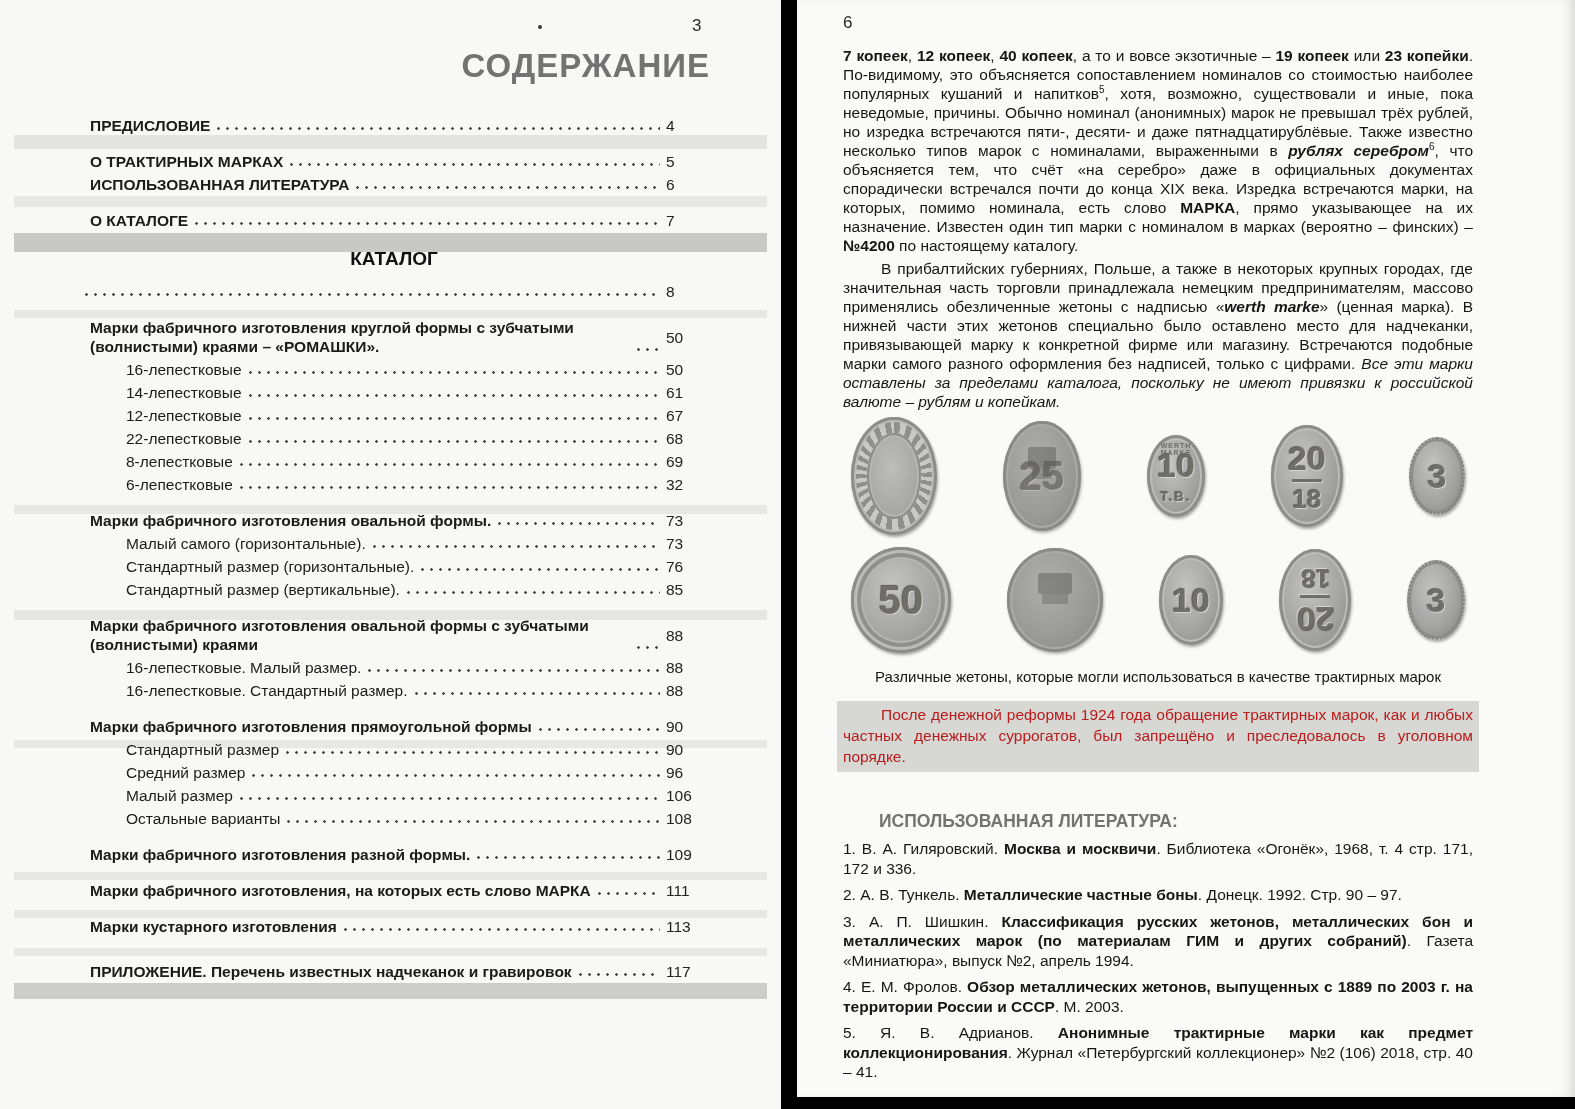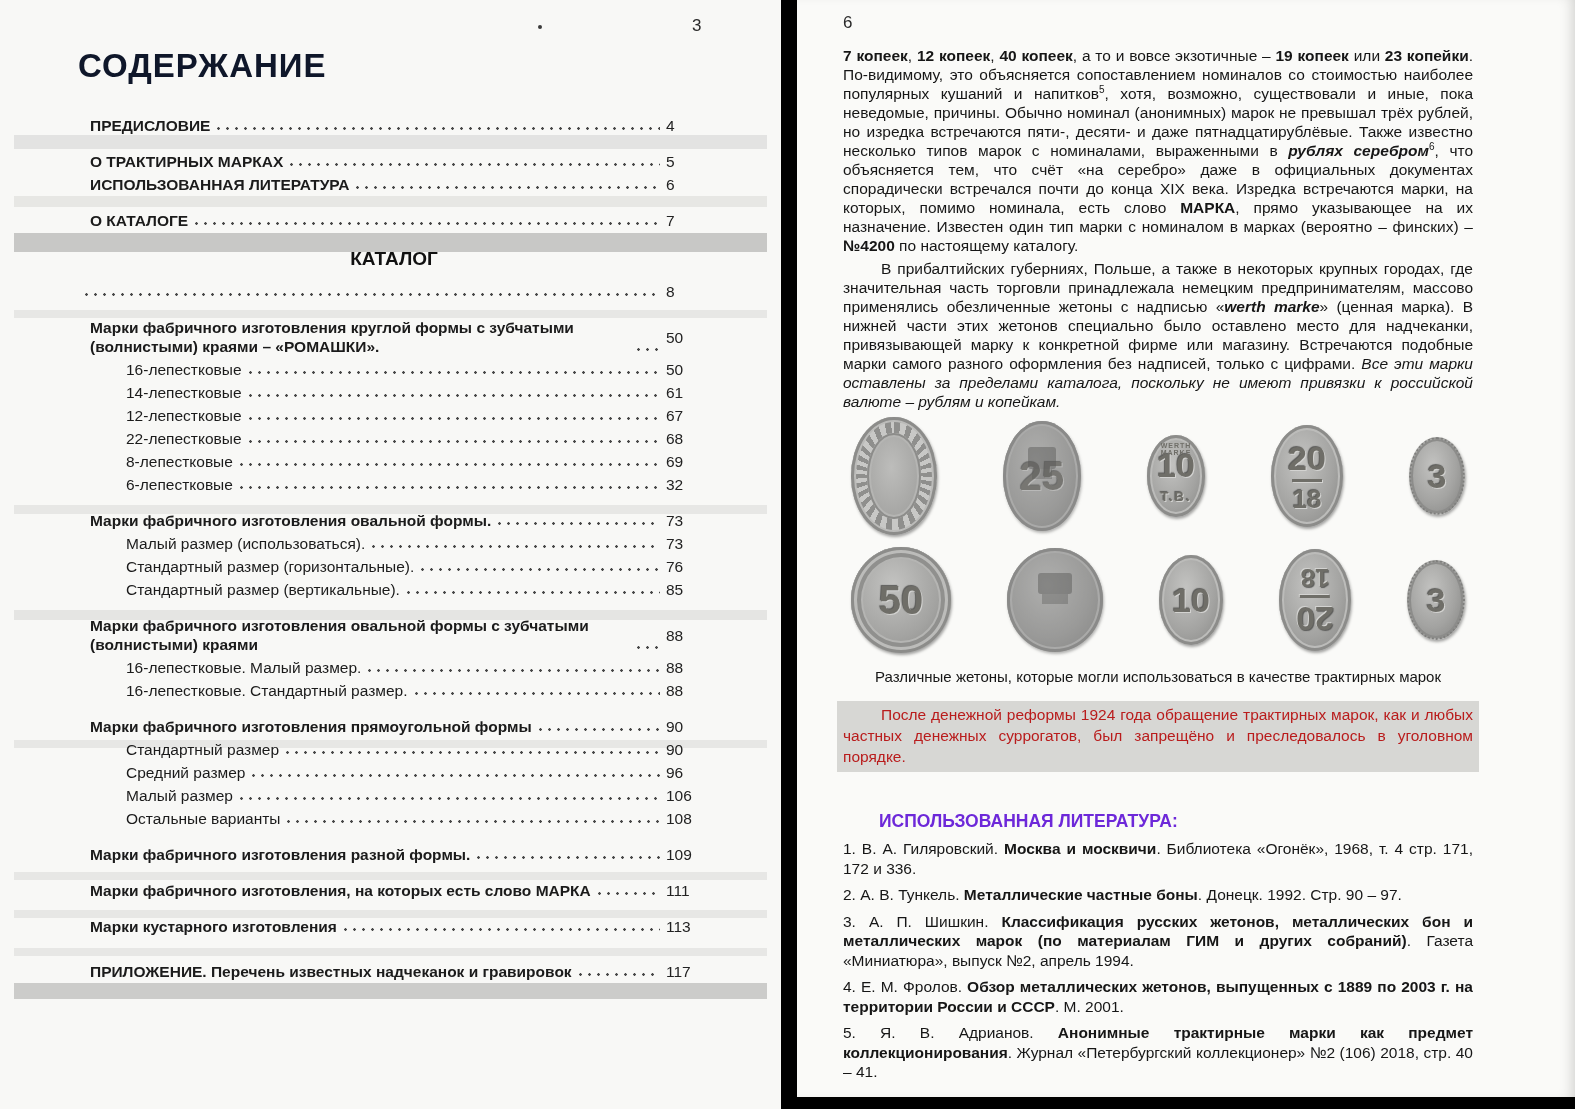--- a/index.html
+++ b/index.html
@@ -9,21 +9,21 @@
   #left-page{left:0;width:781px;height:1109px;}
   #right-page{left:797px;width:778px;height:1097px;background:#fafaf8;
               box-shadow:inset -10px 0 14px -8px rgba(0,0,0,.18);}
   
   .pagenum{position:absolute;font-size:17px;color:#2a2a2a;}
   #left-pagenum{top:16px;left:692px;}
   #right-pagenum{top:13px;left:46px;}
   #center-dot{position:absolute;top:25px;left:538px;width:4px;height:4px;border-radius:50%;background:#3a3a3a;}
   .bleed{position:absolute;left:14px;right:14px;background:#b4b4b2;pointer-events:none;}
   #toc-wrap{position:relative;padding:0 71px 0 78px;}
-  #toc-title{margin:46px 0 30px;text-align:left;font-size:33px;font-weight:700;letter-spacing:1px;line-height:40px;color:#0f172a;}
+  #toc-title{margin:46px 0 30px;text-align:right;font-size:33px;font-weight:700;letter-spacing:1px;line-height:40px;color:#737373;}
   .toc-row{display:flex;align-items:center;margin-top:4px;line-height:19px;font-size:15.5px;position:relative;}
   .toc-row.gap{margin-top:17px;}
   .toc-row.gap-lg{margin-top:26px;}
   .toc-row.top .toc-label{font-weight:700;margin-left:12px;}
   .toc-row.sub{padding-left:48px;}
   .toc-label{flex:0 1 auto;color:#1b1b1b;}
   .toc-dots{flex:1 1 24px;min-width:24px;align-self:flex-end;height:7px;margin:0 6px 3px 6px;
     background:radial-gradient(circle at 2.5px 3.5px,#474747 1.15px,transparent 1.5px) left bottom/9px 7px repeat-x;}
   .toc-num{flex:0 0 44px;align-self:center;font-weight:400;color:#222;}
   #catalog-heading{margin:16px 0 10px;text-align:center;font-size:19px;font-weight:700;line-height:26px;color:#111;}
@@ -55,21 +55,21 @@
   .coin.rings{box-shadow:inset 0 0 0 3px #8c8c8a,inset 0 0 0 6px #bcbcba,inset 0 0 0 10px #90908e,
     inset 0 0 0 12px #b5b5b3,1px 2px 3px rgba(0,0,0,.35);}
   .coin.worn{filter:contrast(.65) brightness(1.02);}
   .coin.worn::after{content:"";position:absolute;top:24%;left:32%;width:36%;height:20%;
     background:rgba(60,60,58,.45);border-radius:3px;box-shadow:0 14px 0 -4px rgba(60,60,58,.35);}
   .coin.rot .coin-face{transform:rotate(180deg);}
   .coin.dotted{box-shadow:inset 0 0 0 2px #8c8c8a,1px 2px 3px rgba(0,0,0,.35);border:2px dotted #7f7f7d;}
   #tokens-caption{margin-top:14px;text-align:center;font-size:15px;line-height:20px;color:#161616;}
   #highlight{margin:14px -6px 0;padding:3px 6px 5px;background:#d7d7d4;text-indent:38px;
     font-size:15.5px;line-height:21px;text-align:justify;color:#b91c1c;}
-  #lit-heading{margin:38px 0 0 36px;font-size:17.5px;font-weight:700;line-height:22px;color:#6d28d9;}
+  #lit-heading{margin:38px 0 0 36px;font-size:17.5px;font-weight:700;line-height:22px;color:#737373;}
   .lit{margin:7px 0 0;font-size:15.5px;line-height:19.5px;text-align:justify;color:#161616;}
 </style>
 </head>
 <body>
 
 <div id="stage">
 
   <div class="page" id="left-page">
     <span id="center-dot"></span>
     <span class="pagenum" id="left-pagenum">3</span>
@@ -167,21 +167,21 @@
             <span class="toc-num">32</span>
           </div>
 
           <div class="toc-row top gap">
             <span class="toc-label">Марки фабричного изготовления овальной формы.</span>
             <span class="toc-dots"></span>
             <span class="toc-num">73</span>
           </div>
 
           <div class="toc-row sub">
-            <span class="toc-label">Малый размер (использоваться).</span>
+            <span class="toc-label">Малый самого (горизонтальные).</span>
             <span class="toc-dots"></span>
             <span class="toc-num">73</span>
           </div>
 
           <div class="toc-row sub">
             <span class="toc-label">Стандартный размер (горизонтальные).</span>
             <span class="toc-dots"></span>
             <span class="toc-num">76</span>
           </div>
 
@@ -378,20 +378,20 @@
       <h2 id="lit-heading">ИСПОЛЬЗОВАННАЯ ЛИТЕРАТУРА:</h2>
 
       <div>
 
           <p class="lit"><span>1. В. А. Гиляровский. </span><span class="b">Москва и москвичи</span><span>. Библиотека «Огонёк», 1968, т. 4 стр. 171, 172 и 336.</span></p>
 
           <p class="lit"><span>2. А. В. Тункель. </span><span class="b">Металлические частные боны</span><span>. Донецк. 1992. Стр. 90 – 97.</span></p>
 
           <p class="lit"><span>3. А. П. Шишкин. </span><span class="b">Классификация русских жетонов, металлических бон и металлических марок (по материалам ГИМ и других собраний)</span><span>. Газета «Миниатюра», выпуск №2, апрель 1994.</span></p>
 
-          <p class="lit"><span>4. Е. М. Фролов. </span><span class="b">Обзор металлических жетонов, выпущенных с 1889 по 2003 г. на территории России и СССР</span><span>. М. 2001.</span></p>
+          <p class="lit"><span>4. Е. М. Фролов. </span><span class="b">Обзор металлических жетонов, выпущенных с 1889 по 2003 г. на территории России и СССР</span><span>. М. 2003.</span></p>
 
           <p class="lit"><span>5. Я. В. Адрианов. </span><span class="b">Анонимные трактирные марки как предмет коллекционирования</span><span>. Журнал «Петербургский коллекционер» №2 (106) 2018, стр. 40 – 41.</span></p>
         </div>
 
     </div>
   </div>
 </div>
 
 </body></html>

